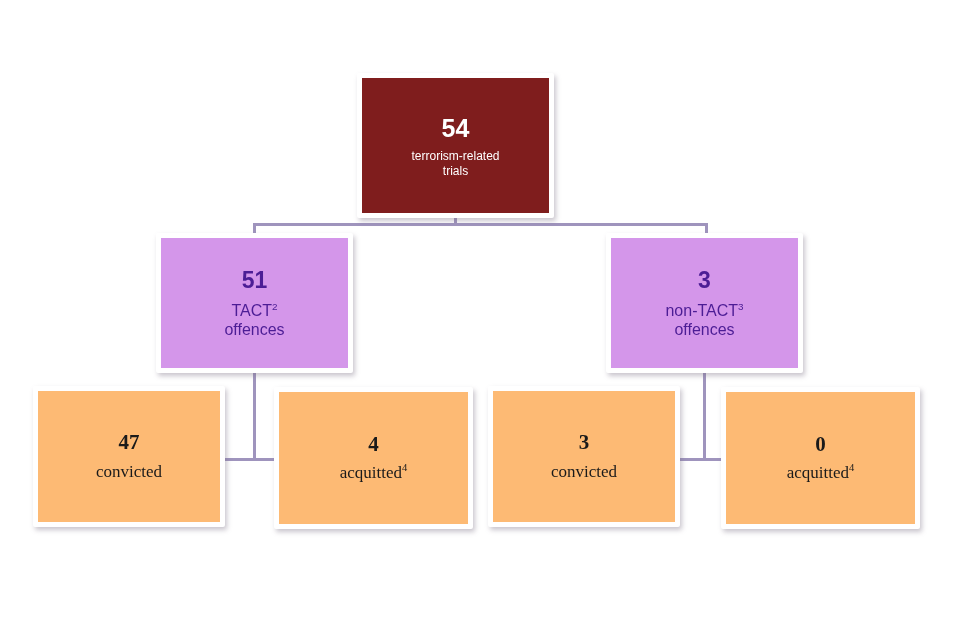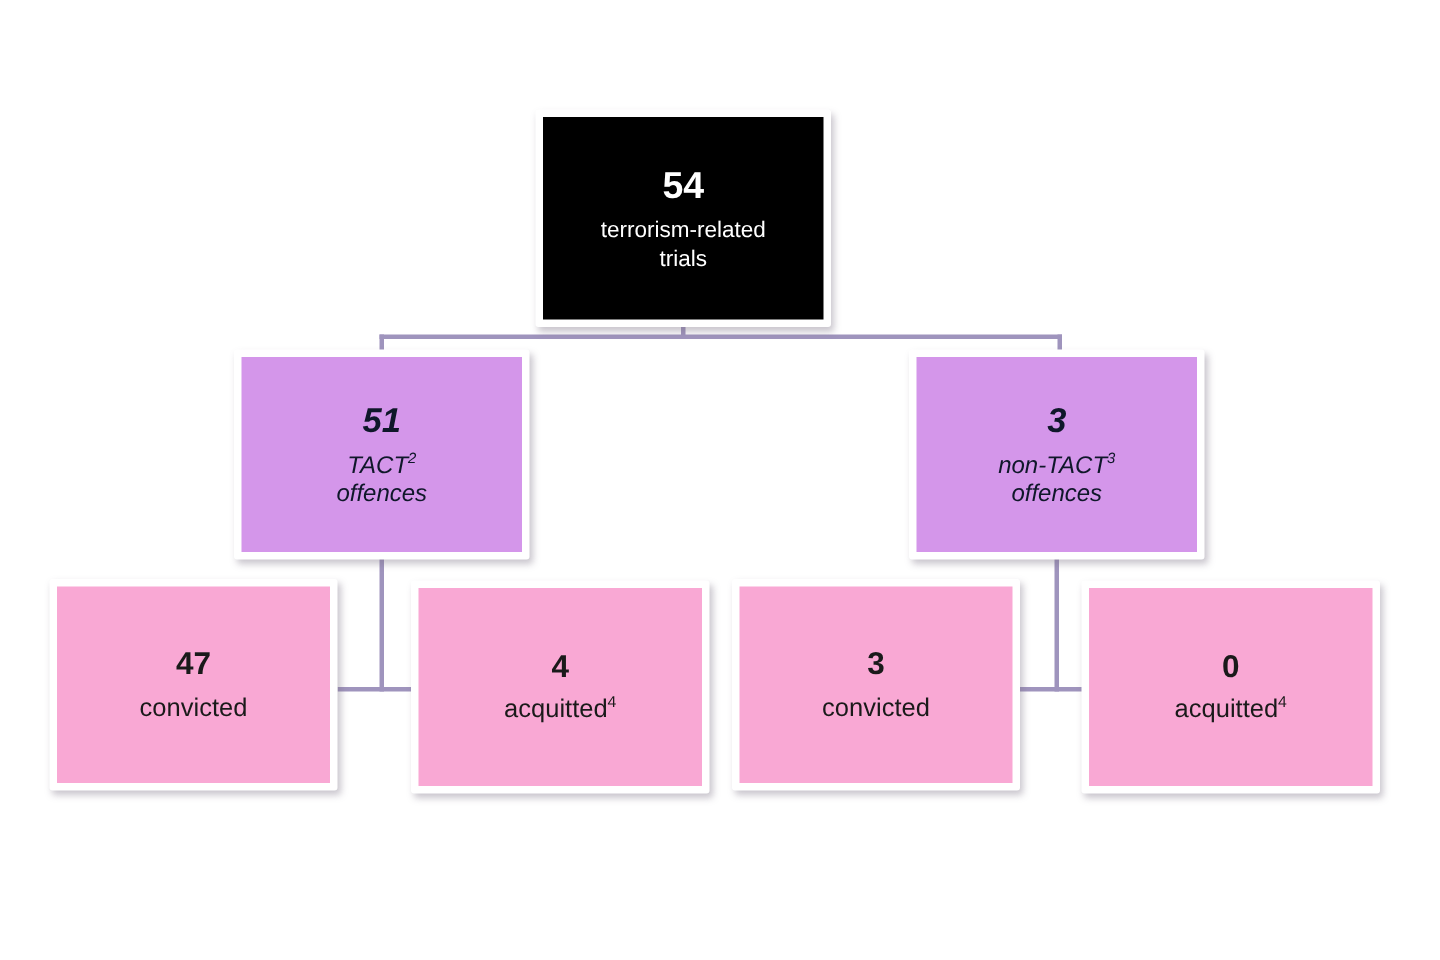--- a/index.html
+++ b/index.html
@@ -55,39 +55,39 @@
     font-weight: normal;
   }
   sup {
     font-size: 0.62em;
     vertical-align: super;
     line-height: 0;
   }
 
   
   .lvl1 .fill {
-    background: #000000;
+    background: #7f1d1d;
     color: #ffffff;
   }
   .lvl1 .count { font-size: 25px; }
-  .lvl1 .caption { font-size: 15px; }
+  .lvl1 .caption { font-size: 12px; }
 
   
   .lvl2 .fill {
     background: #d496ea;
-    color: #0f172a;
-    font-style: italic;
+    color: #4c1d95;
   }
   .lvl2 .count { font-size: 23px; }
   .lvl2 .caption { font-size: 16px; }
 
   
   .lvl3 .fill {
-    background: #f9a8d4;
+    background: #fdba74;
     color: #1a1a1a;
+    font-family: Liberation Serif, serif;
   }
   .lvl3 .count { font-size: 21px; }
   .lvl3 .caption { font-size: 17px; text-align: center; }
 
   
   #node-root      { left: 357px; top:  73px; width: 197px; height: 145px; }
 
   #node-tact      { left: 156px; top: 233px; width: 197px; height: 140px; }
   #node-nontact   { left: 606px; top: 233px; width: 197px; height: 140px; }
 

